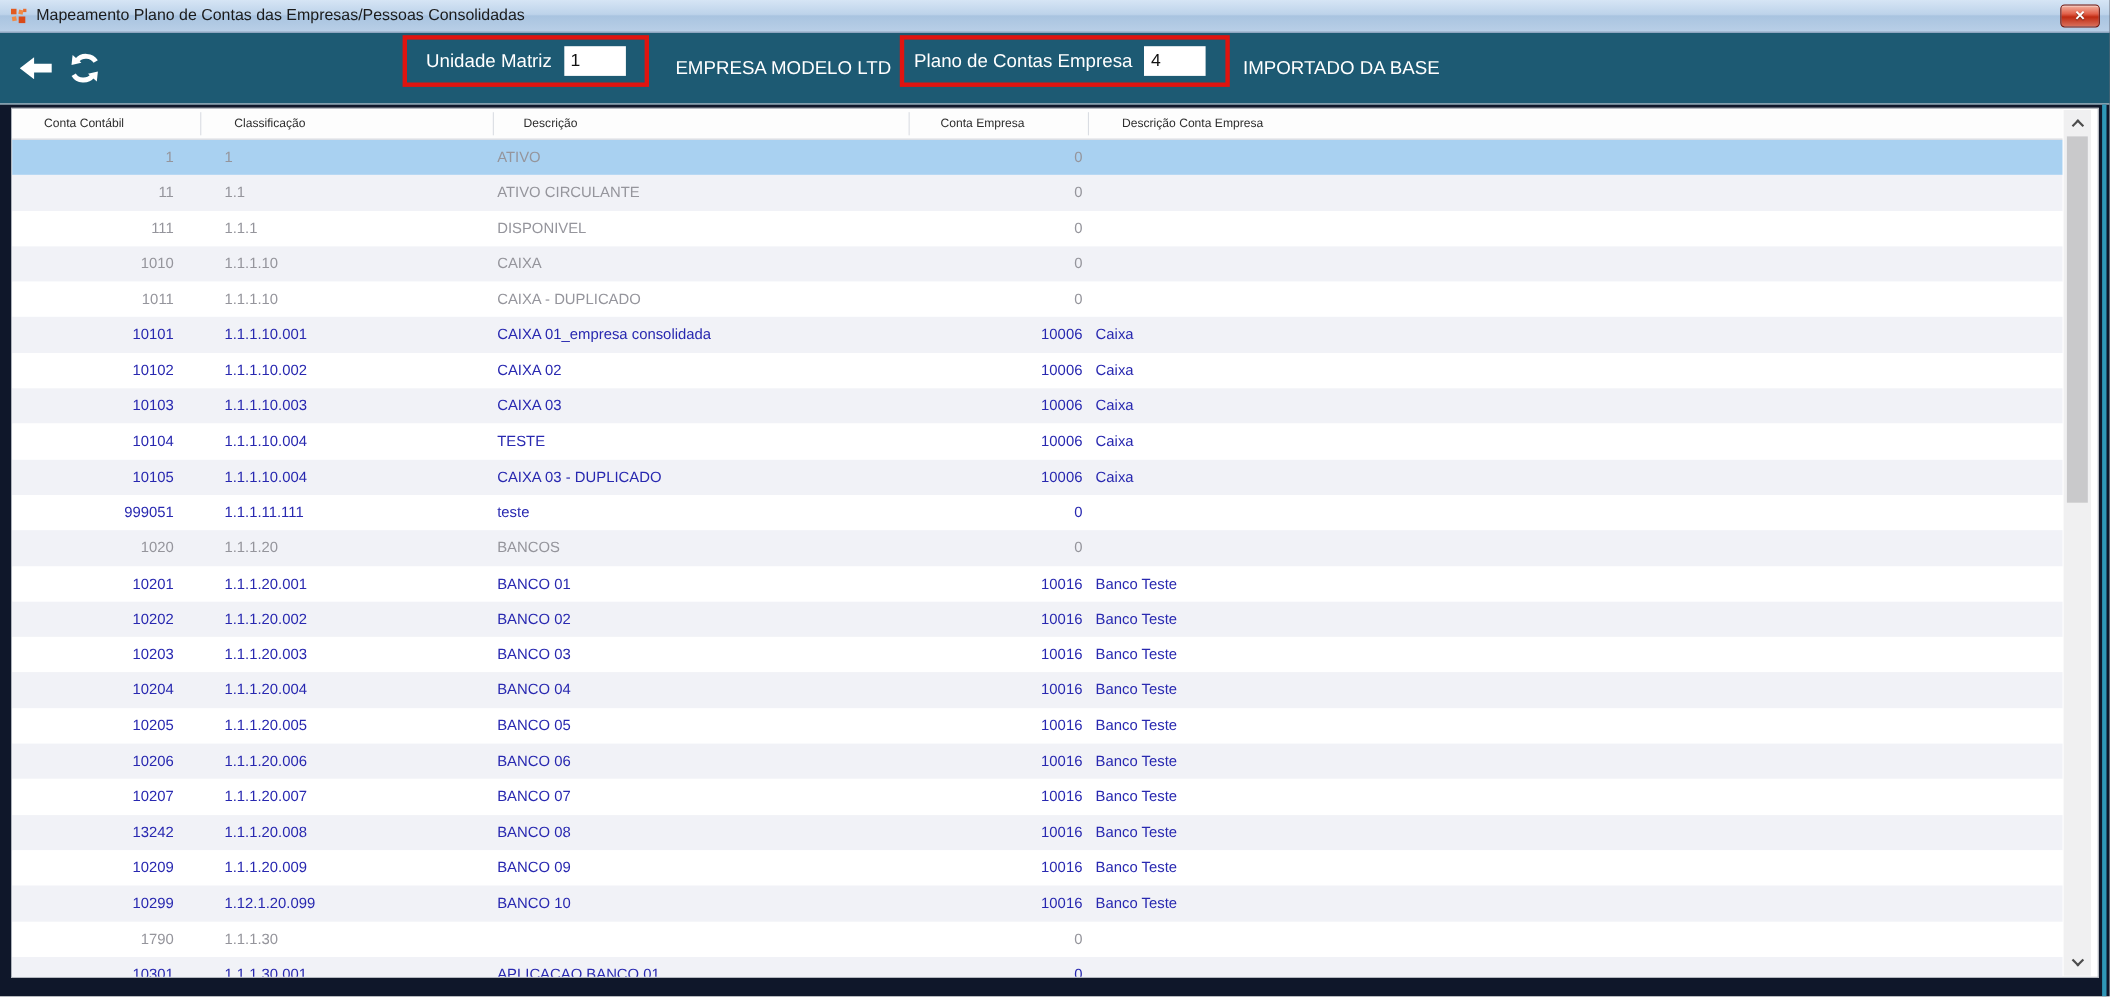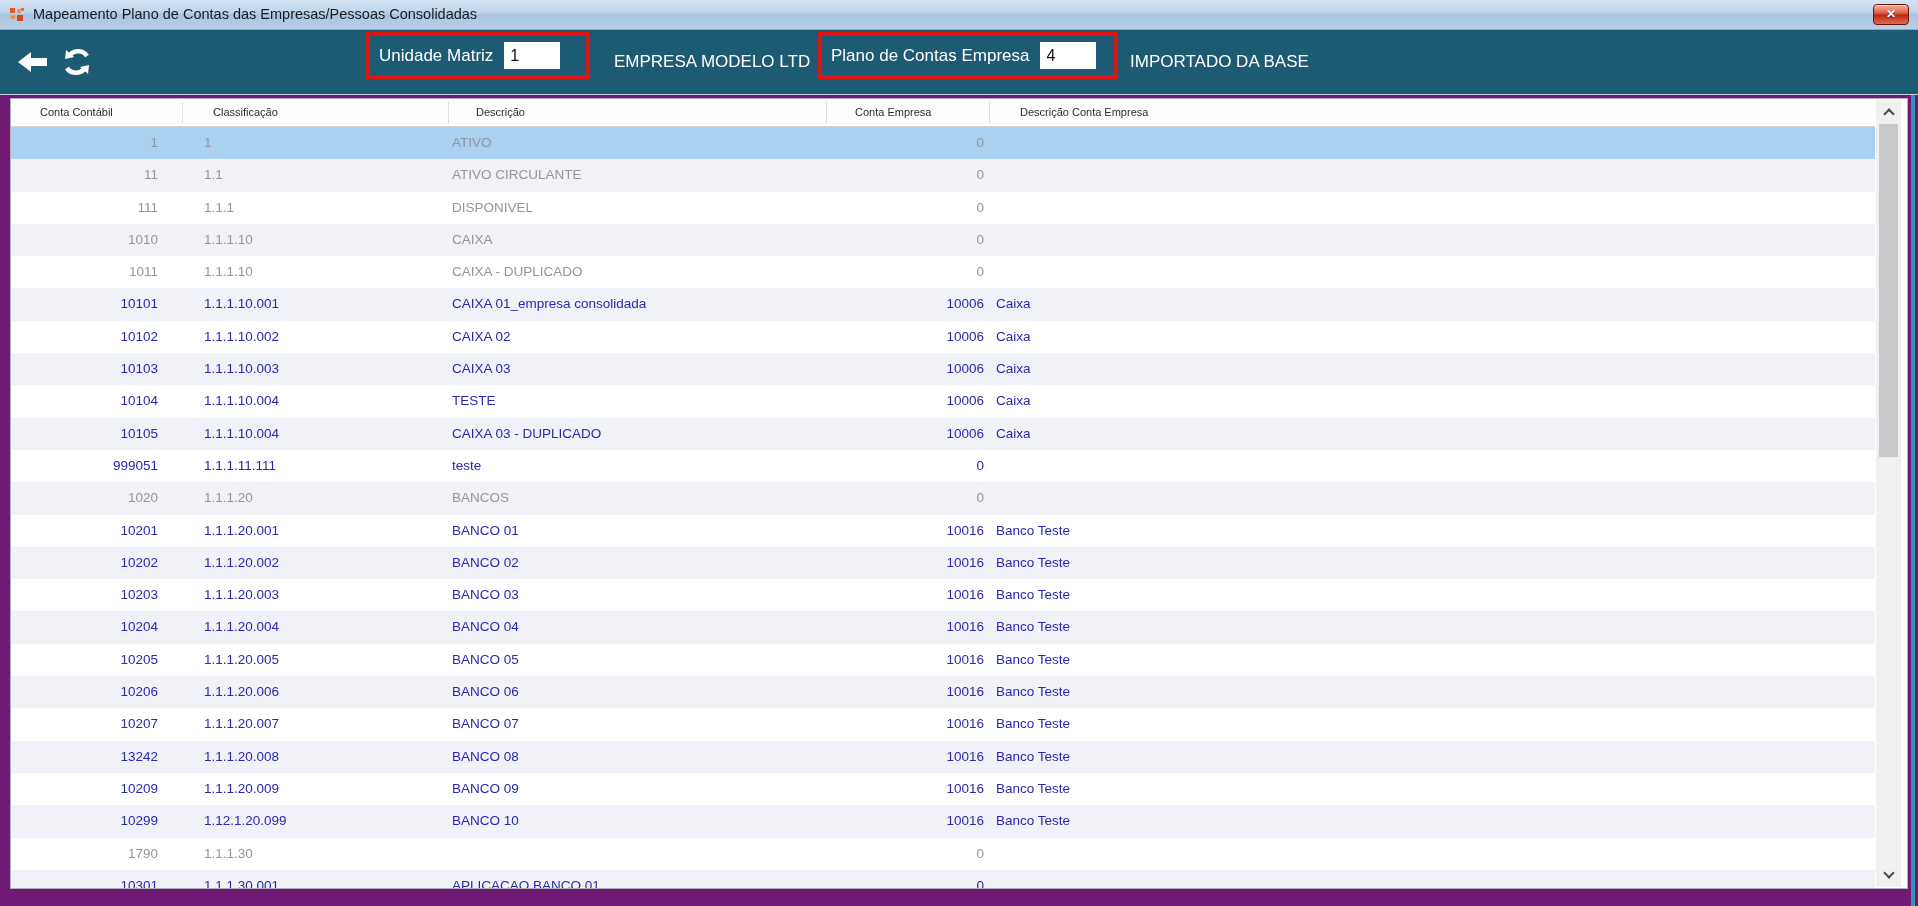--- a/index.html
+++ b/index.html
@@ -1,17 +1,17 @@
 <!DOCTYPE html>
 <html><head>
 <meta charset="utf-8">
 <style>
   * { margin:0; padding:0; box-sizing:border-box; }
   html,body { width:1918px; height:906px; font-family:"Liberation Sans", sans-serif; }
-  .window { position:relative; width:1918px; height:906px; background:#701a75; overflow:hidden; }
+  .window { position:relative; width:1918px; height:906px; background:#0f172a; overflow:hidden; }
 
   
   .titlebar {
     position:absolute; top:0; left:0; right:0; height:30px;
     background:linear-gradient(#d6e5f5 0%, #bdd3ea 45%, #a9c4e0 50%, #b9cfe7 100%);
     border-bottom:1px solid #8ea6c1;
   }
   .app-icon { position:absolute; left:9px; top:7px; width:16px; height:16px; }
   .title-text { position:absolute; left:33px; top:0; line-height:29px; font-size:14.5px; color:#1a1a1a; }
   .close-btn {
@@ -28,21 +28,21 @@
     position:absolute; top:30px; left:0; right:0; height:65px;
     background:#1d5a73; border-bottom:1px solid #c9ced6;
   }
   .tb-icon { position:absolute; top:50%; transform:translateY(-50%); cursor:pointer; }
   .tb-back { left:16px; }
   .tb-refresh { left:62px; }
   .hl-box {
     position:absolute; top:2px; height:47px; border:4px solid #e01410;
     display:flex; align-items:center; padding:0 9px; gap:11px;
   }
-  .hl-1 { left:366px; width:224px; }
+  .hl-1 { left:366px; width:224px;justify-content:center; }
   .hl-2 { left:818px; width:300px; }
   .tb-label { color:#fff; font-size:17px; white-space:nowrap; }
   .tb-input {
     width:56px; height:27px; border:none; background:#fff; color:#111;
     font-size:16px; font-family:"Liberation Sans",sans-serif; padding:0 4px 0 6px; outline:none;
   }
   .tb-static { position:absolute; top:50%; transform:translateY(-50%); color:#fff; font-size:17px; white-space:nowrap; }
   .tb-empresa { left:598px;margin-left:16px; }
   .tb-importado { left:1130px; }
 

